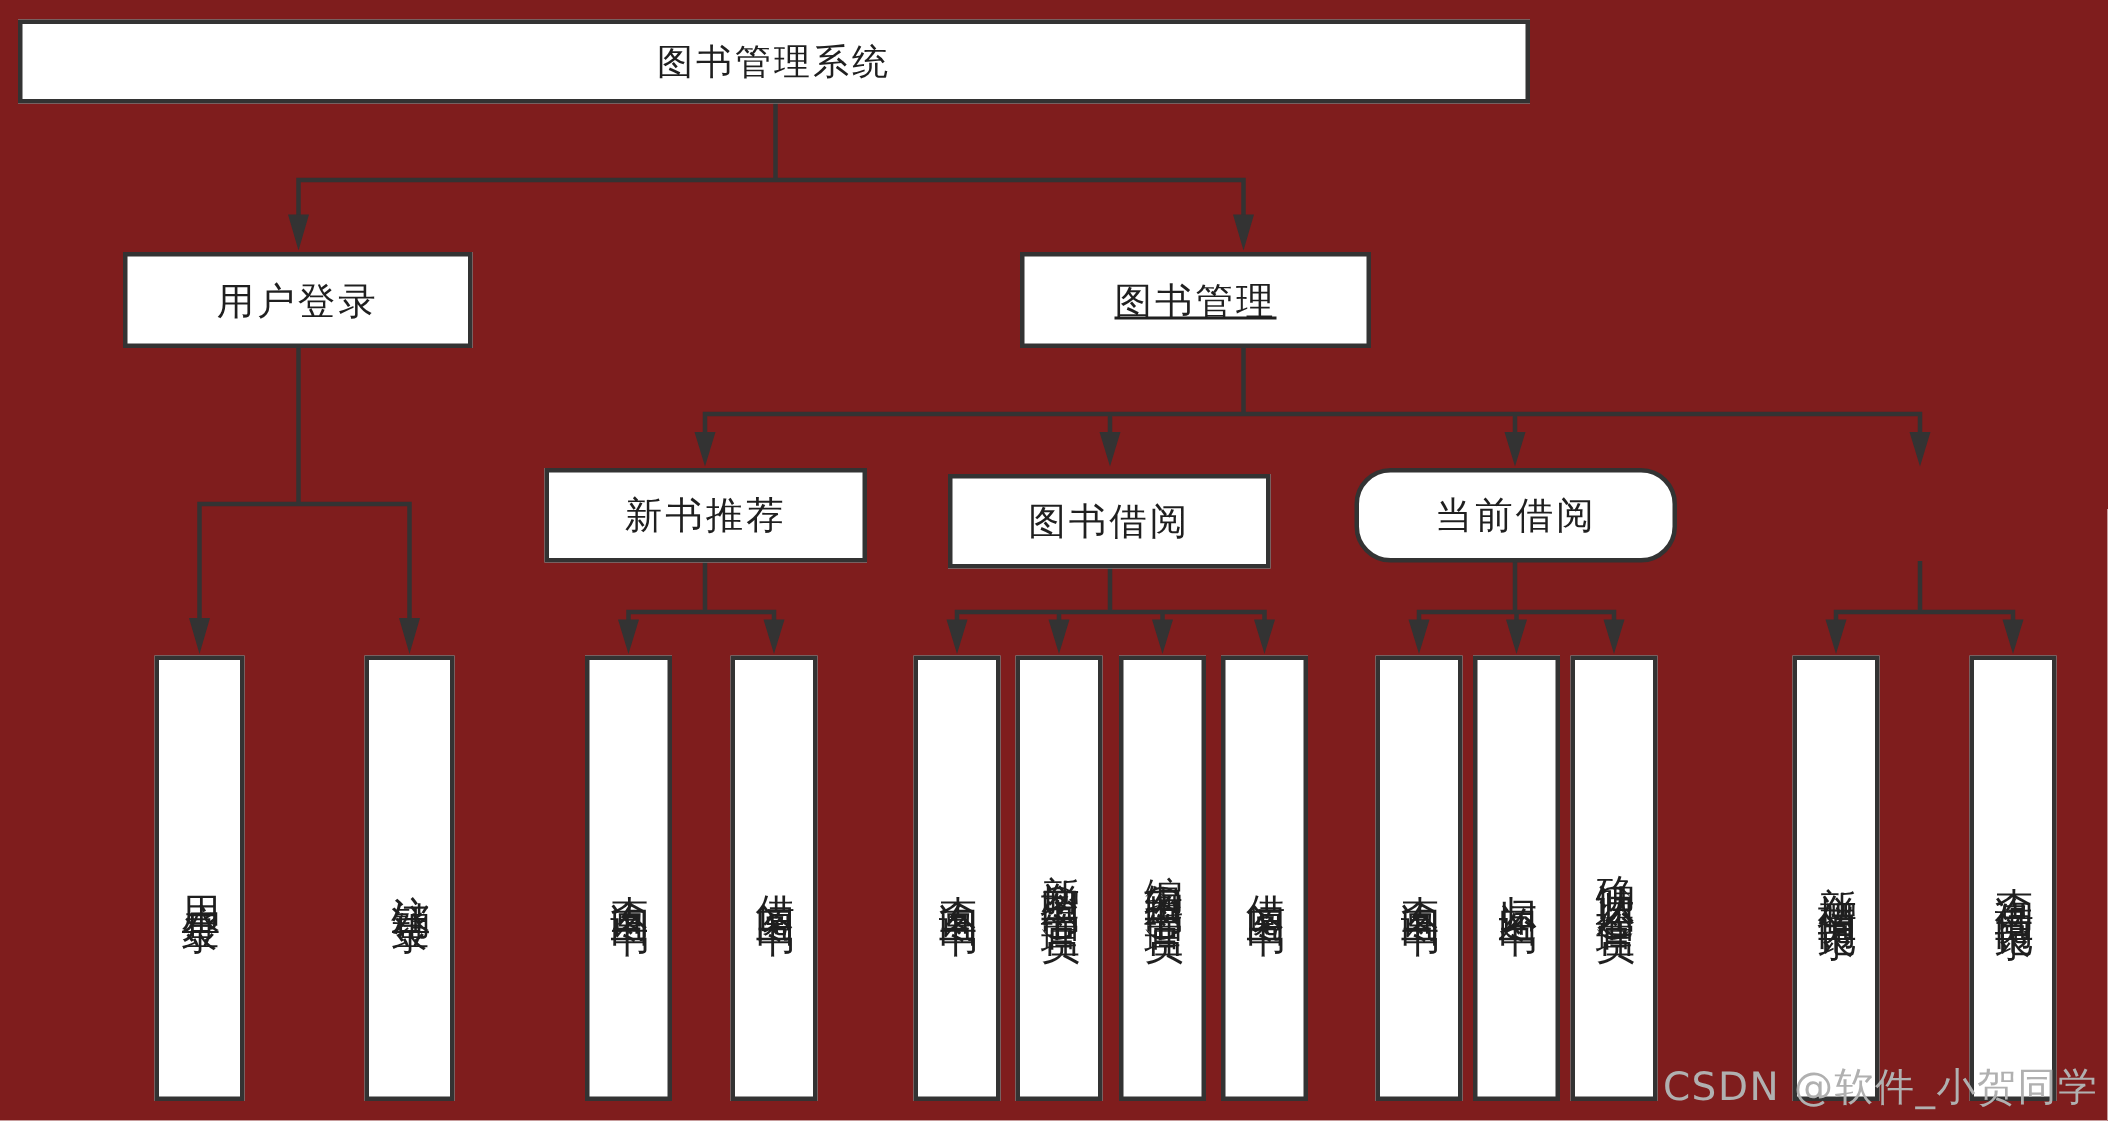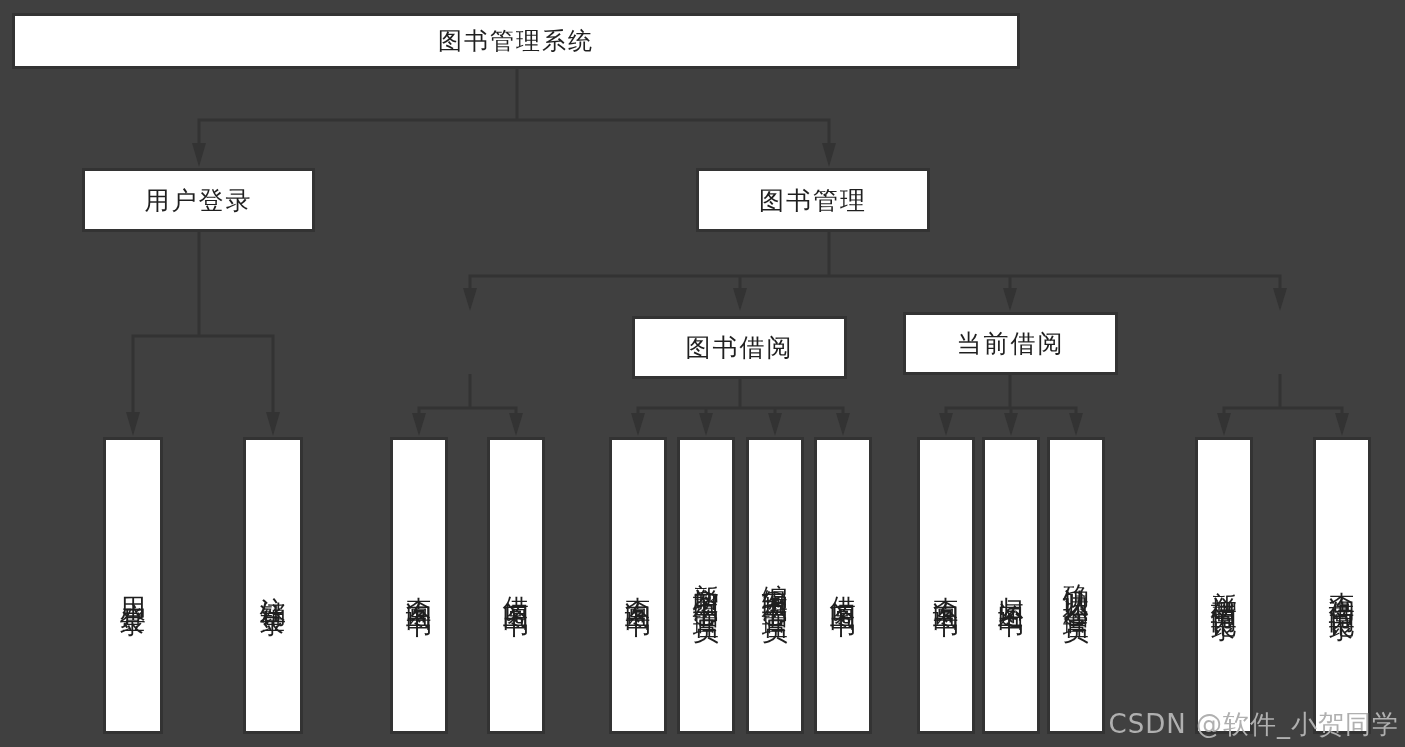--- a/index.html
+++ b/index.html
@@ -4,21 +4,21 @@
 <style>
   html, body {
     margin: 0;
     padding: 0;
     background: #ffffff;
   }
   .stage {
     position: relative;
     width: 1405px;
     height: 747px;
-    background: #404040;
+    background: #7f1d1d;
     font-family: "DejaVu Sans", "Liberation Sans", sans-serif;
     overflow: hidden;
   }
   .wires {
     position: absolute;
     left: 0;
     top: 0;
     pointer-events: none;
   }
   .node {
@@ -128,28 +128,31 @@
     </g>
   </svg>
 
   <div class="node" style="left:12px; top:13px; width:1008px; height:56px;">
     <span class="root-label">图书管理系统</span>
   </div>
 
   <div class="node" style="left:82px; top:168px; width:233px; height:64px;">
     <span class="h-label">用户登录</span>
   </div>
-  <div class="node" style="left:696px; top:168px; width:234px; height:64px;">
+  <div class="node" style="left:680px; top:168px; width:234px; height:64px;text-decoration:underline;">
     <span class="h-label">图书管理</span>
   </div>
 
+  <div class="node" style="left:363px; top:312px; width:215px; height:63px;">
+    <span class="h-label">新书推荐</span>
+  </div>
   <div class="node" style="left:632px; top:316px; width:215px; height:63px;">
     <span class="h-label">图书借阅</span>
   </div>
-  <div class="node" style="left:903px; top:312px; width:215px; height:63px;">
+  <div class="node" style="left:903px; top:312px; width:215px; height:63px;border-radius:24px;">
     <span class="h-label">当前借阅</span>
   </div>
 
   <div class="node leaf" style="left:103px; top:437px; width:60px; height:297px;">
     <span class="v-label">用户登录</span>
   </div>
   <div class="node leaf" style="left:243px; top:437px; width:60px; height:297px;">
     <span class="v-label">注销登录</span>
   </div>
 

